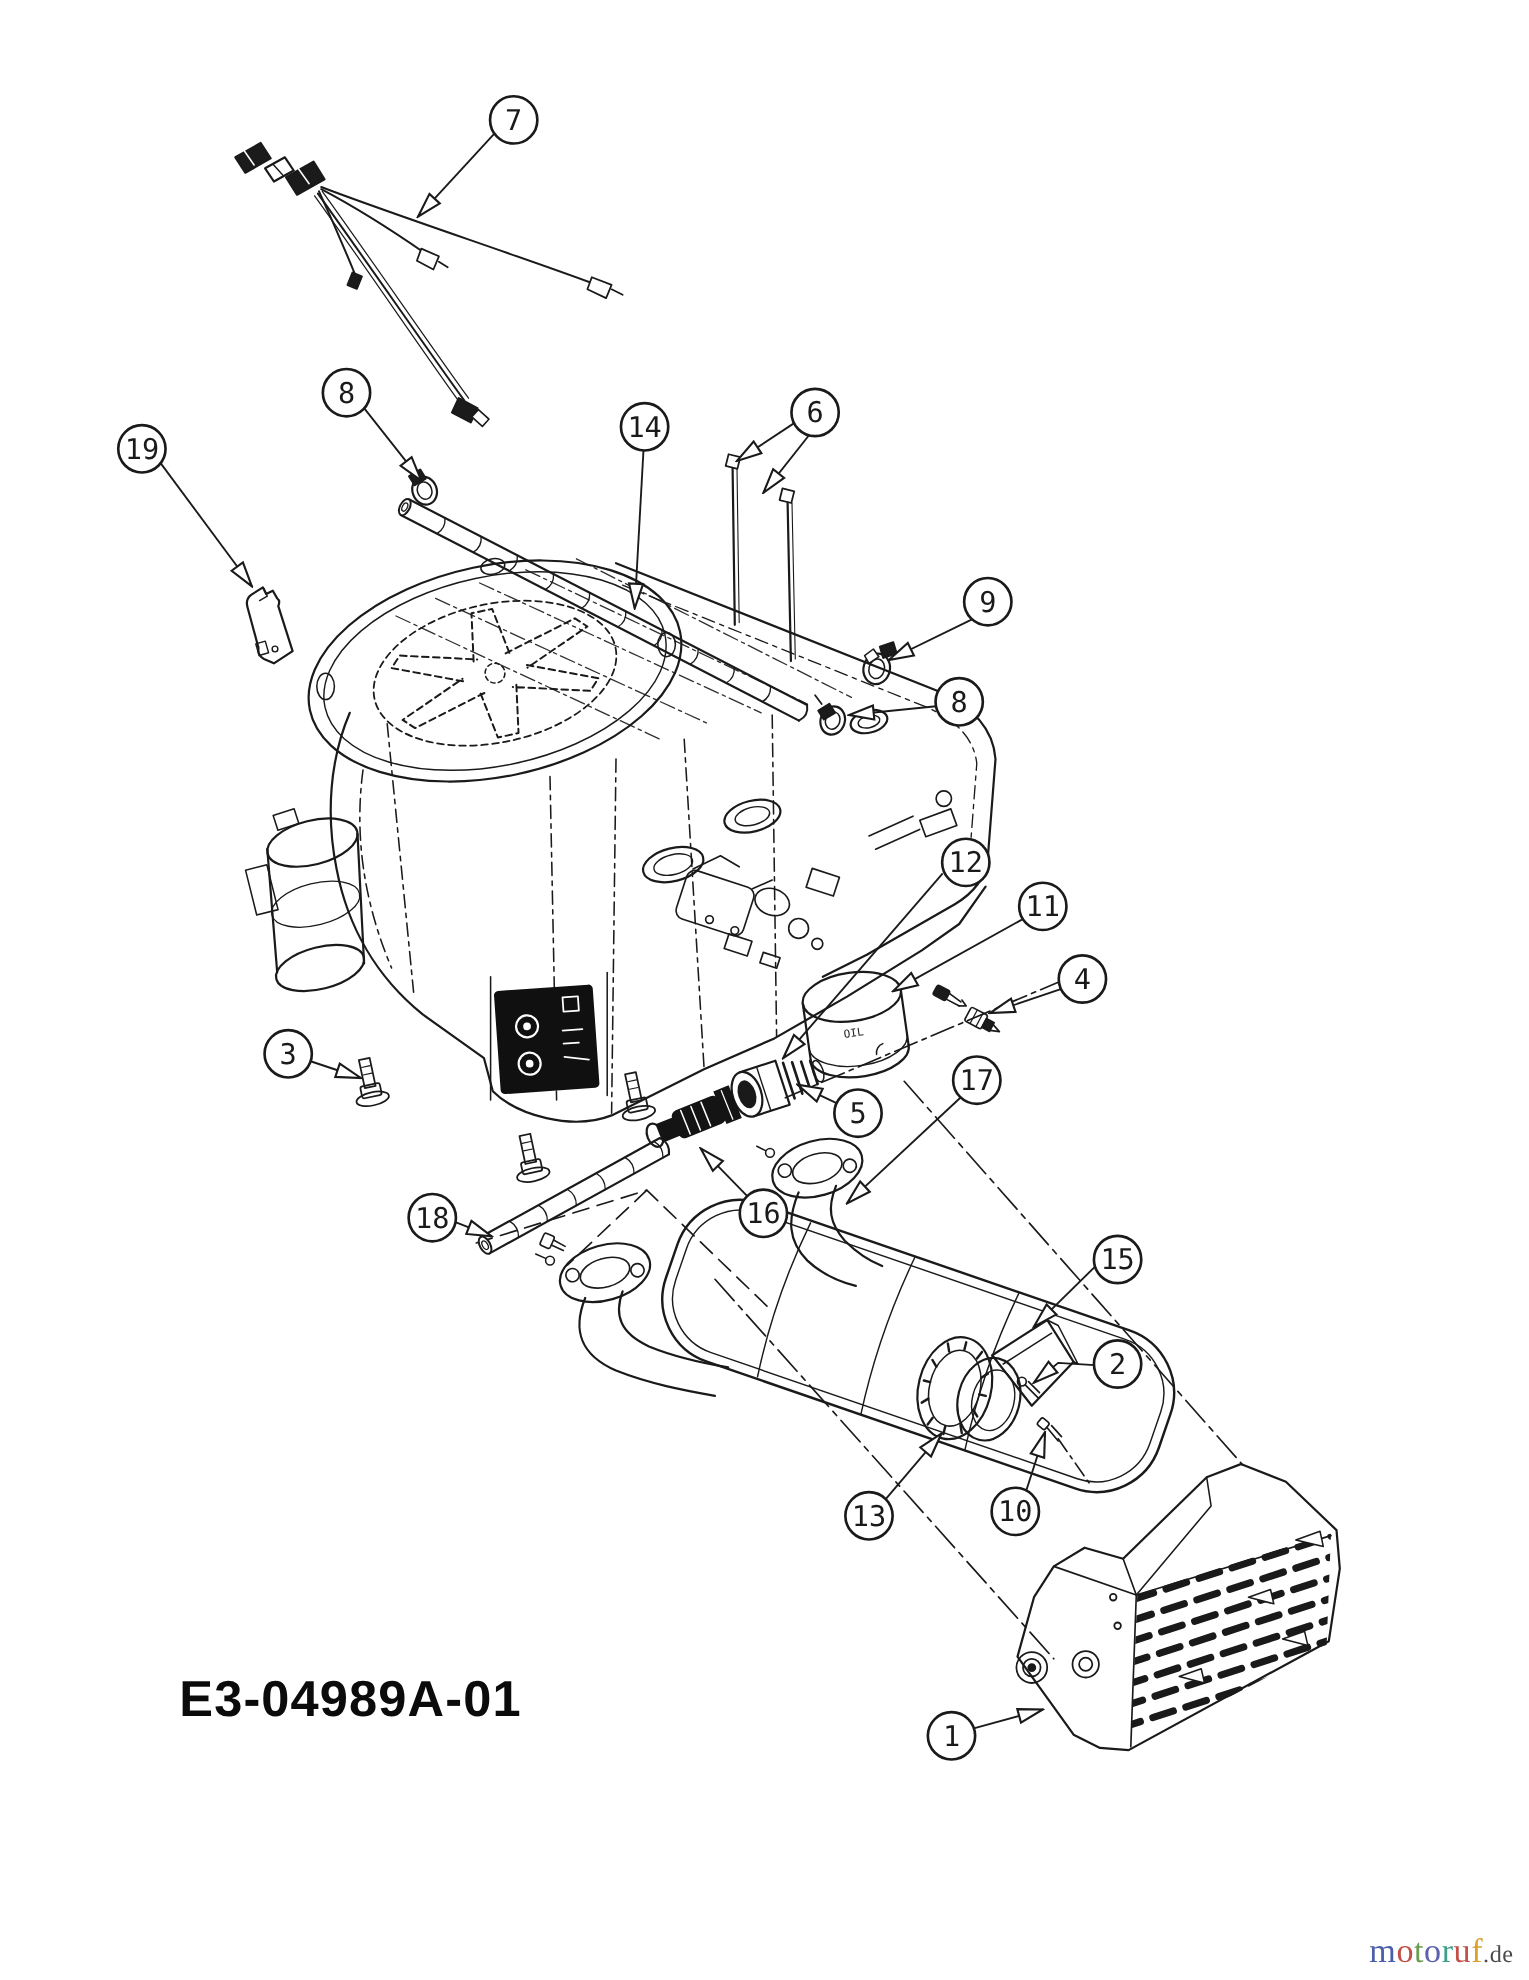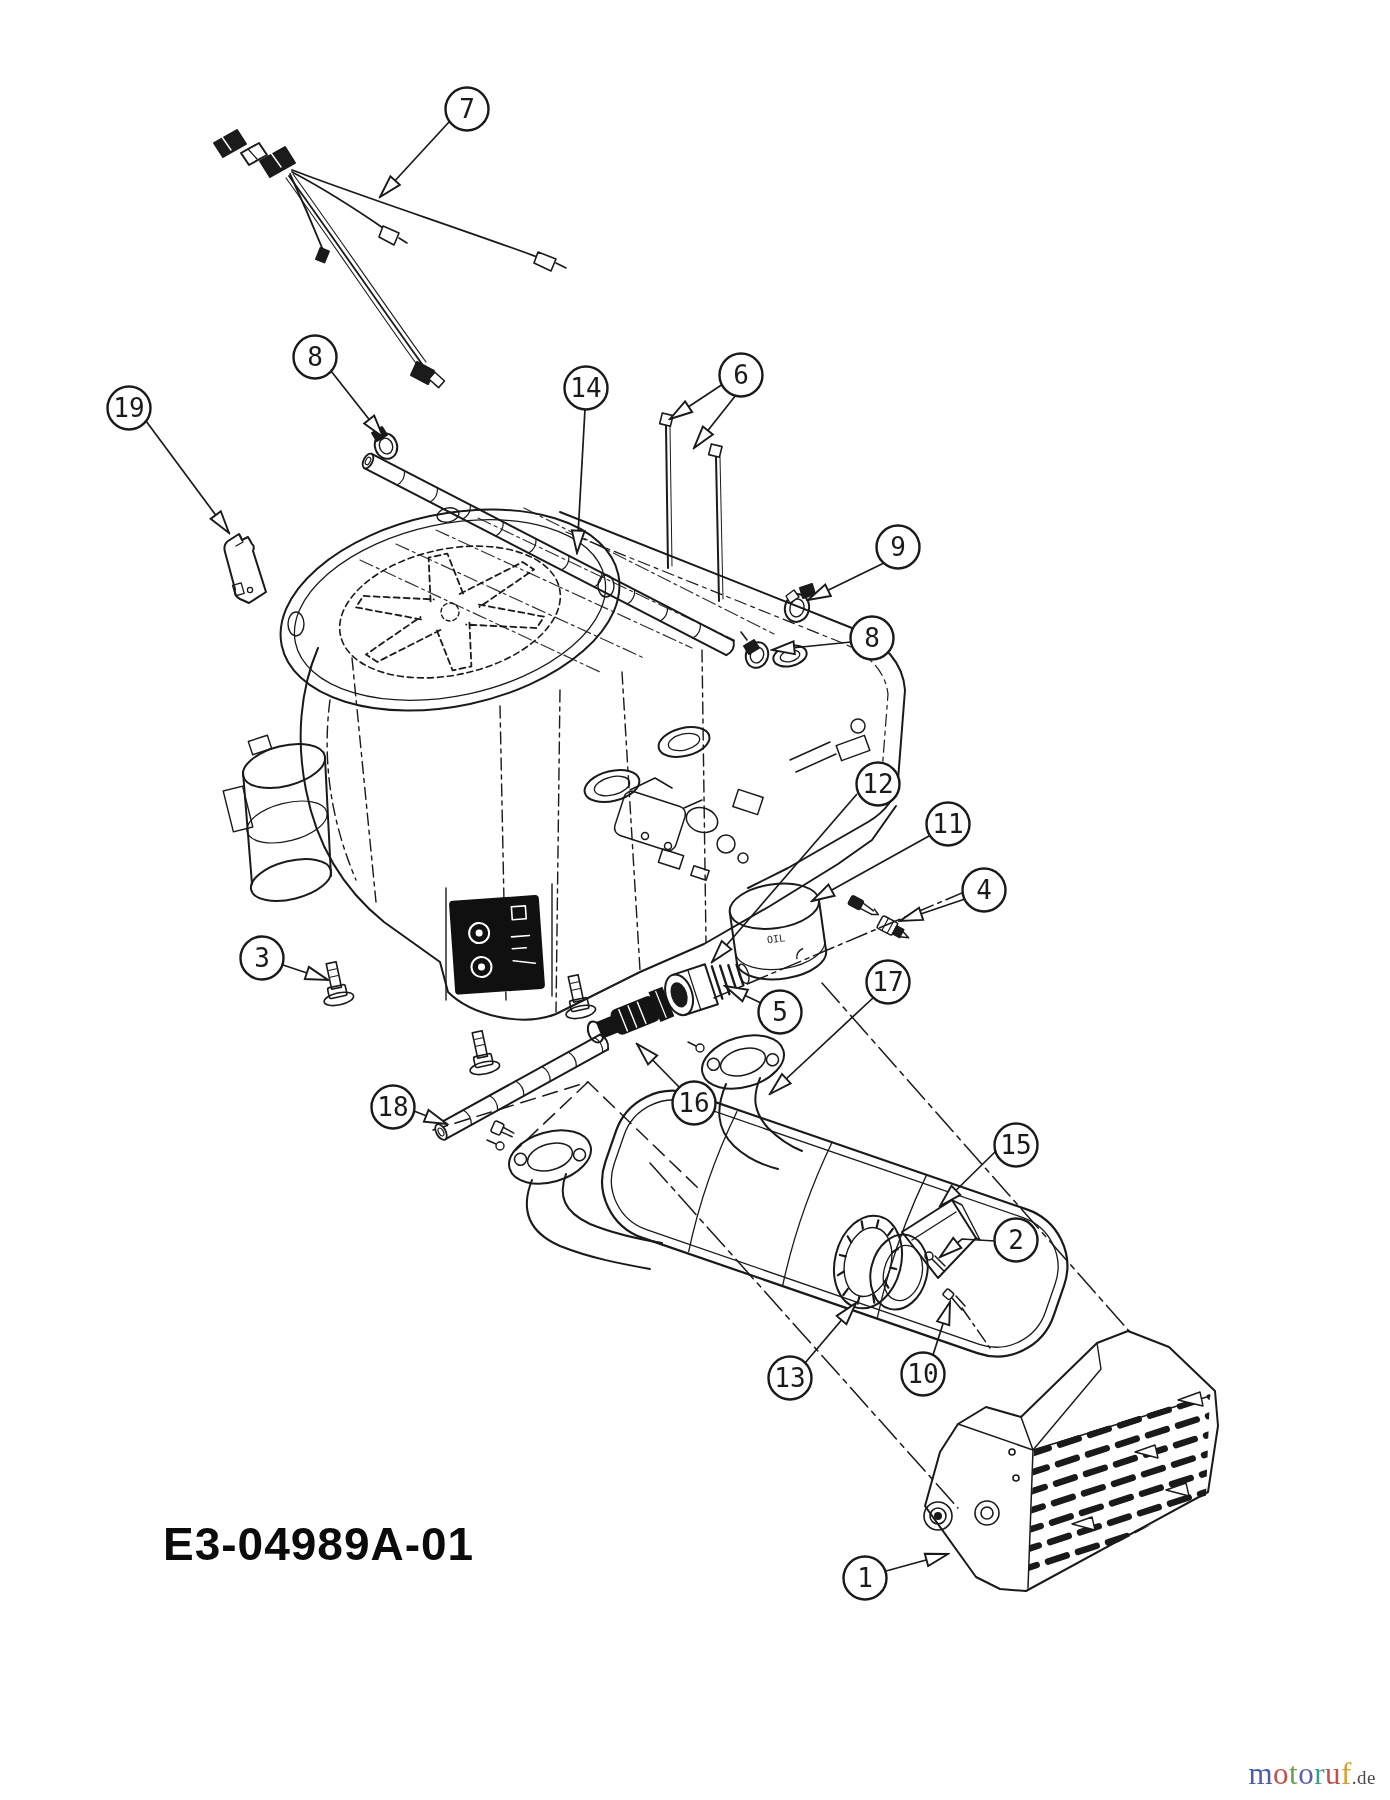--- a/index.html
+++ b/index.html
@@ -3,21 +3,21 @@
 <meta charset="utf-8">
 <style>
   html,body{margin:0;padding:0;background:#ffffff;}
   .stage{position:relative;width:1390px;height:1800px;background:#ffffff;overflow:hidden;
          font-family:"Liberation Sans",sans-serif;}
   svg{display:block;position:absolute;left:0;top:0;}
   svg text{user-select:none;}
   .watermark{position:absolute;right:14px;bottom:8px;
              font-family:"Liberation Serif",serif;font-size:31px;letter-spacing:.5px;
              white-space:nowrap;}
-  .watermark .suffix{font-size:19px;}
+  .watermark .suffix{font-size:22px;}
 </style>
 </head>
 <body>
 
 <div class="stage">
 <svg viewBox="0 0 1390 1800" width="1390" height="1800">
   <defs>
     <marker id="arrow" viewBox="0 0 16 10" refX="15" refY="5" markerWidth="15" markerHeight="10" orient="auto">
       <path d="M1,1 L15,5 L1,9 Z" fill="#ffffff" stroke="#1a1a1a" stroke-width="1.2"></path>
     </marker>

